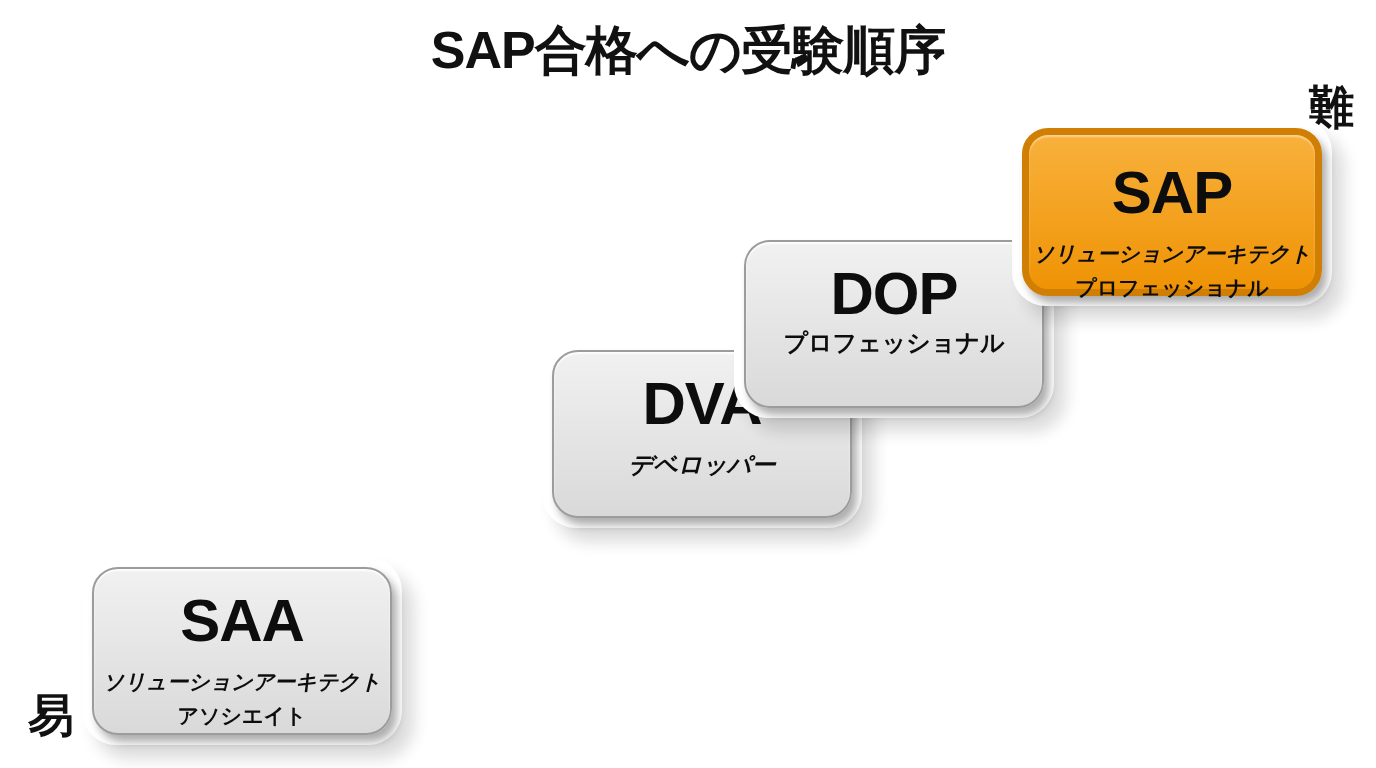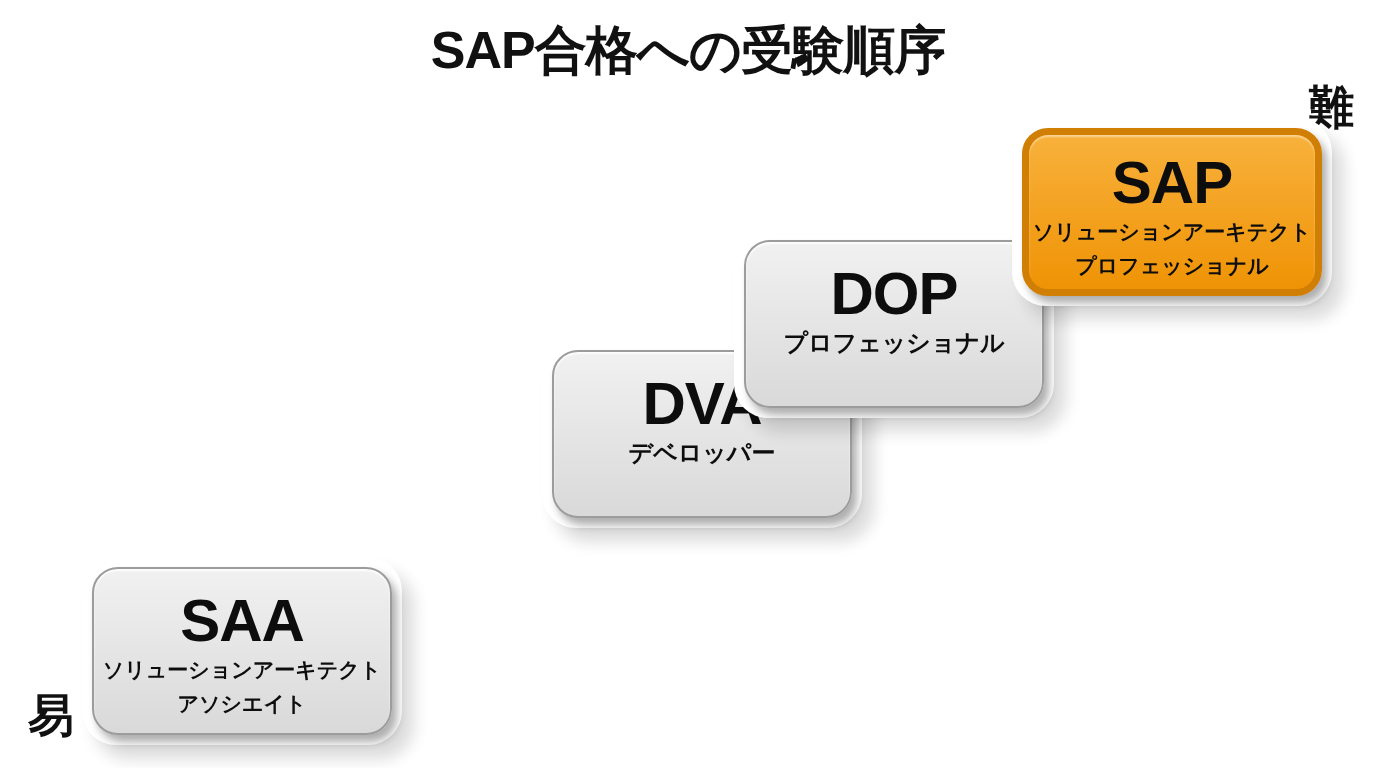--- a/index.html
+++ b/index.html
@@ -69,39 +69,39 @@
     display: flex;
     flex-direction: column;
     align-items: center;
     padding-top: 22px;
     text-align: center;
   }
   .step-sap .card {
     border: 7px solid var(--hl-border, #d07f04);
     background: linear-gradient(180deg, var(--hl-top, #f8b13c) 0%, var(--hl-bottom, #ef9305) 100%);
     box-shadow: 5px 7px 9px rgba(0,0,0,0.32), inset 0 2px 2px rgba(255,255,255,0.45);
-    padding-top: 18px;
+    padding-top: 28px;
   }
 
   .acronym {
     font-size: 60px;
     font-weight: bold;
     line-height: 1;
     color: #0d0d0d;
     letter-spacing: -1px;
   }
   .sub {
     font-size: 24px;
     font-weight: bold;
     line-height: 30px;
     color: #0d0d0d;
     margin-top: 4px;
     white-space: nowrap;
   }
-  .sub.first { margin-top: 4px; }
+  .sub.first { margin-top: 16px; font-style: italic; }
   .sub:empty { display: none; }
   .step-saa .sub, .step-sap .sub { font-size: 21px; }
 </style>
 </head>
 <body>
 
 <div class="stage">
 
   <div class="title">SAP合格への受験順序</div>
 

